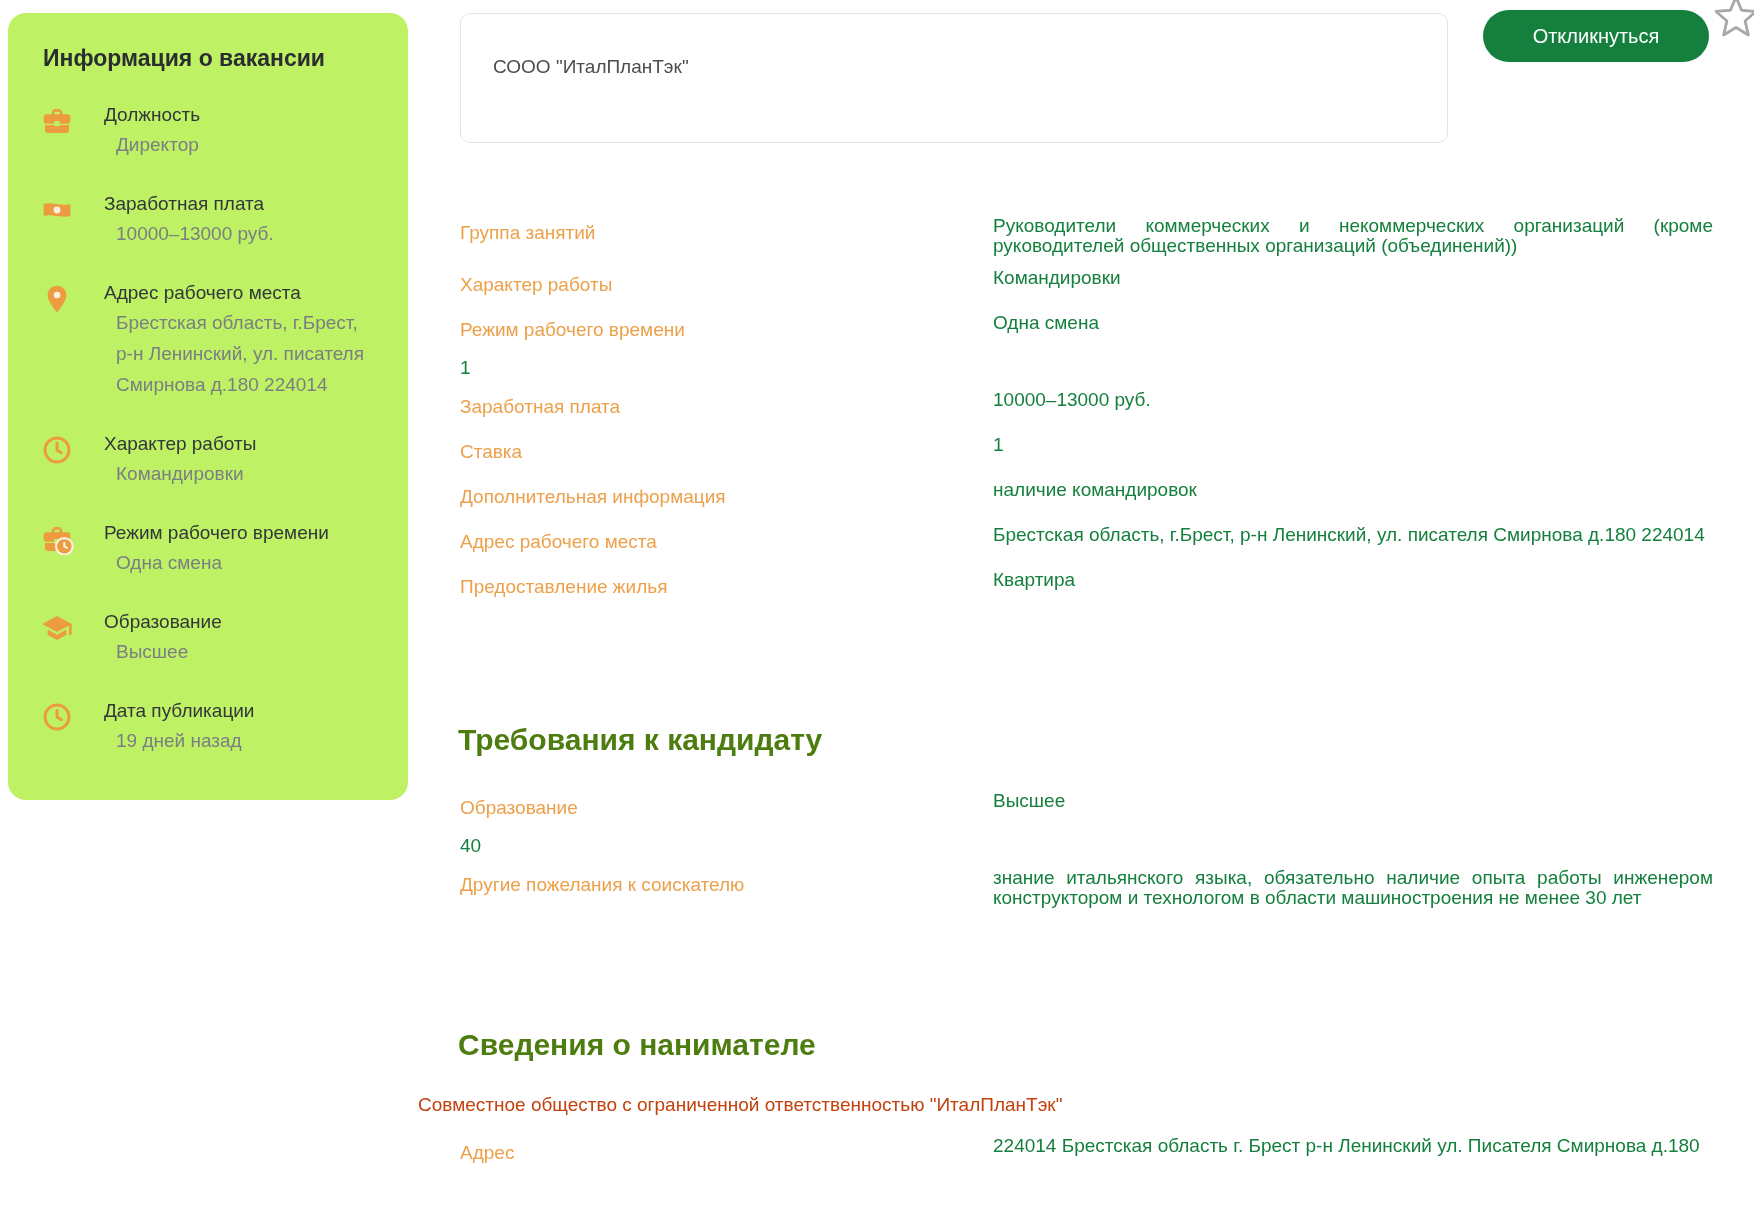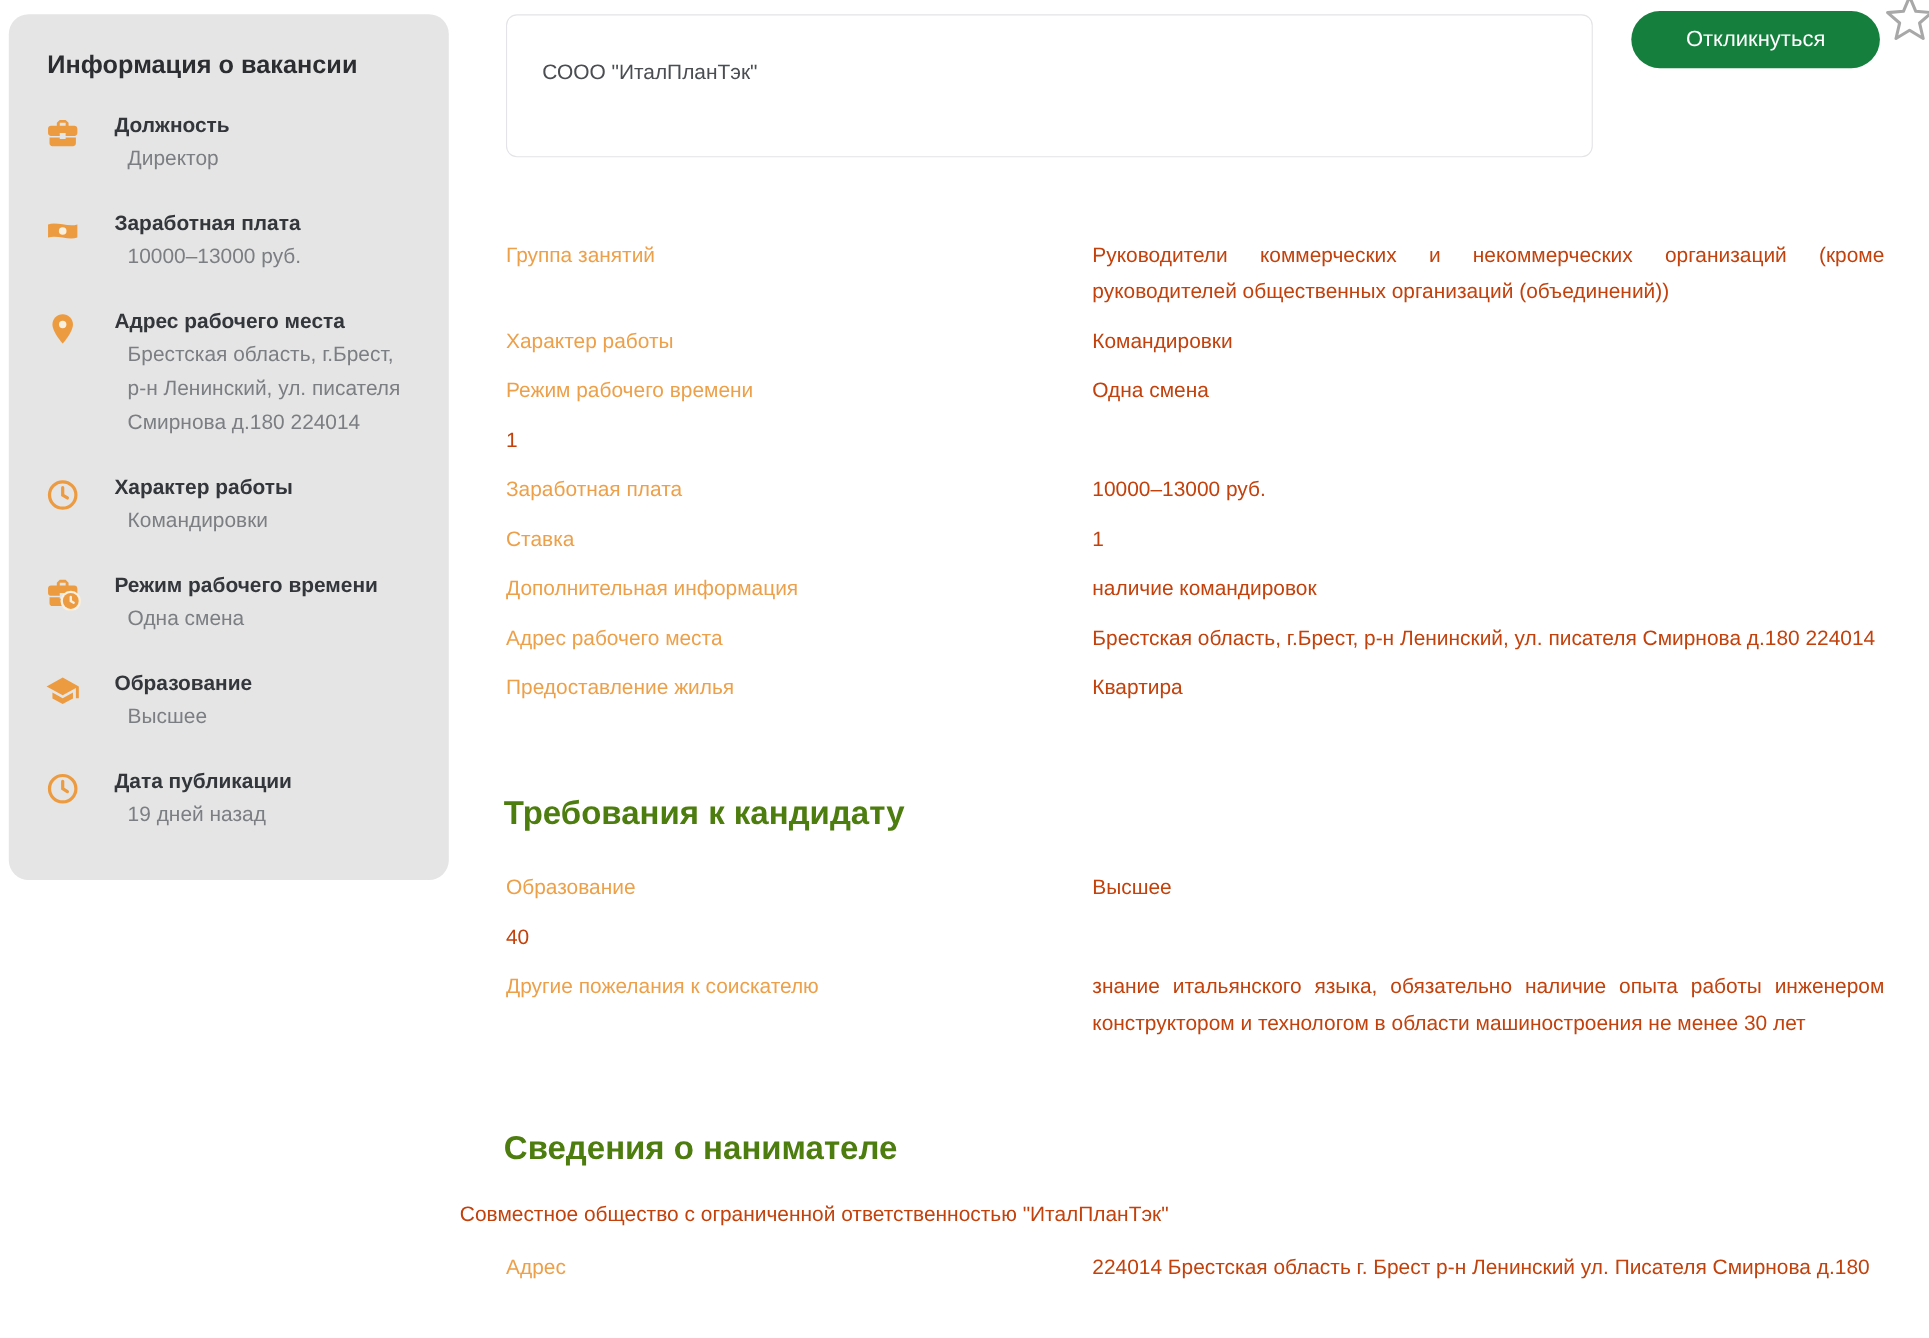--- a/index.html
+++ b/index.html
@@ -4,31 +4,31 @@
 <style>
   html,body{margin:0;padding:0;}
   body{
     width:1754px;height:1216px;position:relative;overflow:hidden;
     background:#ffffff;font-family:"Liberation Sans", sans-serif;
     -webkit-font-smoothing:antialiased;
   }
   
   .sidebar-card{
     position:absolute;left:8px;top:13px;width:400px;height:787px;
-    background:#e5e5e5;border-radius:18px;box-sizing:border-box;
+    background:#bef264;border-radius:18px;box-sizing:border-box;
     padding:30px 26px 16px 27px;
   }
   .sidebar-title{
     font-size:23px;font-weight:700;color:#2b2d30;
     margin:0 0 28px 8px;line-height:30px;
   }
   .item{display:flex;margin-bottom:30px;}
   .item .icon{width:44px;flex:none;display:flex;justify-content:center;align-items:flex-start;padding-top:4px;}
   .item .itext{margin-left:25px;width:262px;}
-  .ilabel{font-size:19px;font-weight:700;color:#33363a;line-height:28px;}
+  .ilabel{font-size:19px;font-weight:400;color:#33363a;line-height:28px;}
   .ivalue{font-size:19px;font-weight:400;color:#7b7e82;line-height:31px;margin-left:12px;}
   
   .company-box{
     position:absolute;left:460px;top:13px;width:988px;height:130px;
     box-sizing:border-box;border:1px solid #e4e4e8;border-radius:10px;
     background:#ffffff;padding:42px 20px 0 32px;
     font-size:19px;color:#4a4d51;
   }
   .apply-button{
     position:absolute;left:1483px;top:10px;width:226px;height:52px;
@@ -37,21 +37,21 @@
     display:flex;align-items:center;justify-content:center;cursor:pointer;
   }
   .star-wrap{position:absolute;left:1712px;top:-7px;width:48px;height:48px;cursor:pointer;}
   
   .rows{position:absolute;width:1253px;}
   #vacancy-rows{left:460px;top:216px;}
   #req-rows{left:460px;top:791px;}
   #emp-rows{left:460px;top:1136px;}
   .row{display:flex;margin-bottom:12px;}
   .dlabel{width:533px;flex:none;font-size:19px;color:#EDA04A;line-height:33px;}
-  .dvalue{width:720px;flex:none;font-size:19px;color:#c2410c;line-height:33px;
+  .dvalue{width:720px;flex:none;font-size:19px;color:#15803d;line-height:20px;
           text-align:justify;text-align-last:left;}
   .section-heading{
     position:absolute;left:458px;margin:0;
     font-size:30px;font-weight:700;color:#4d7c0f;line-height:36px;
   }
   #req-heading{top:722px;}
   #emp-heading{top:1027px;}
   .employer-name{
     position:absolute;left:418px;top:1090px;width:1296px;
     font-size:19px;color:#c2410c;line-height:30px;

